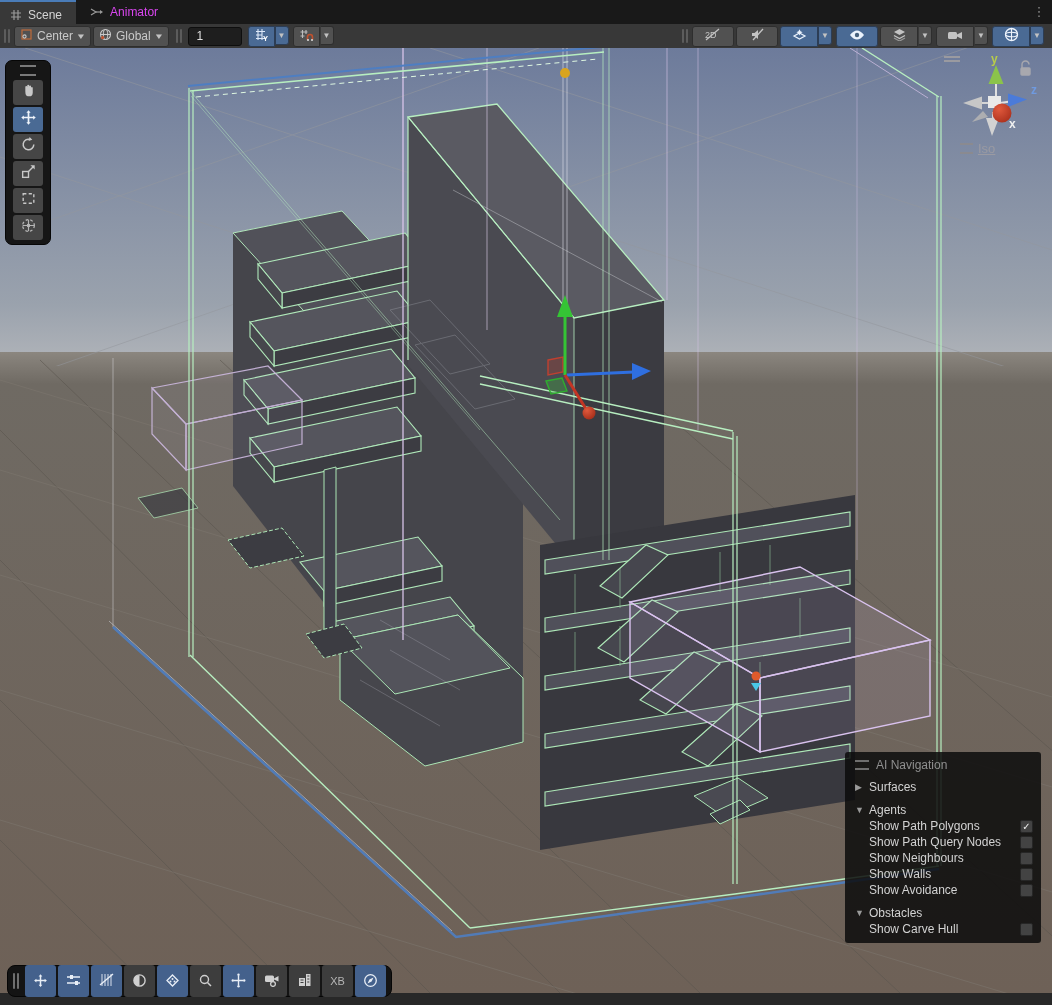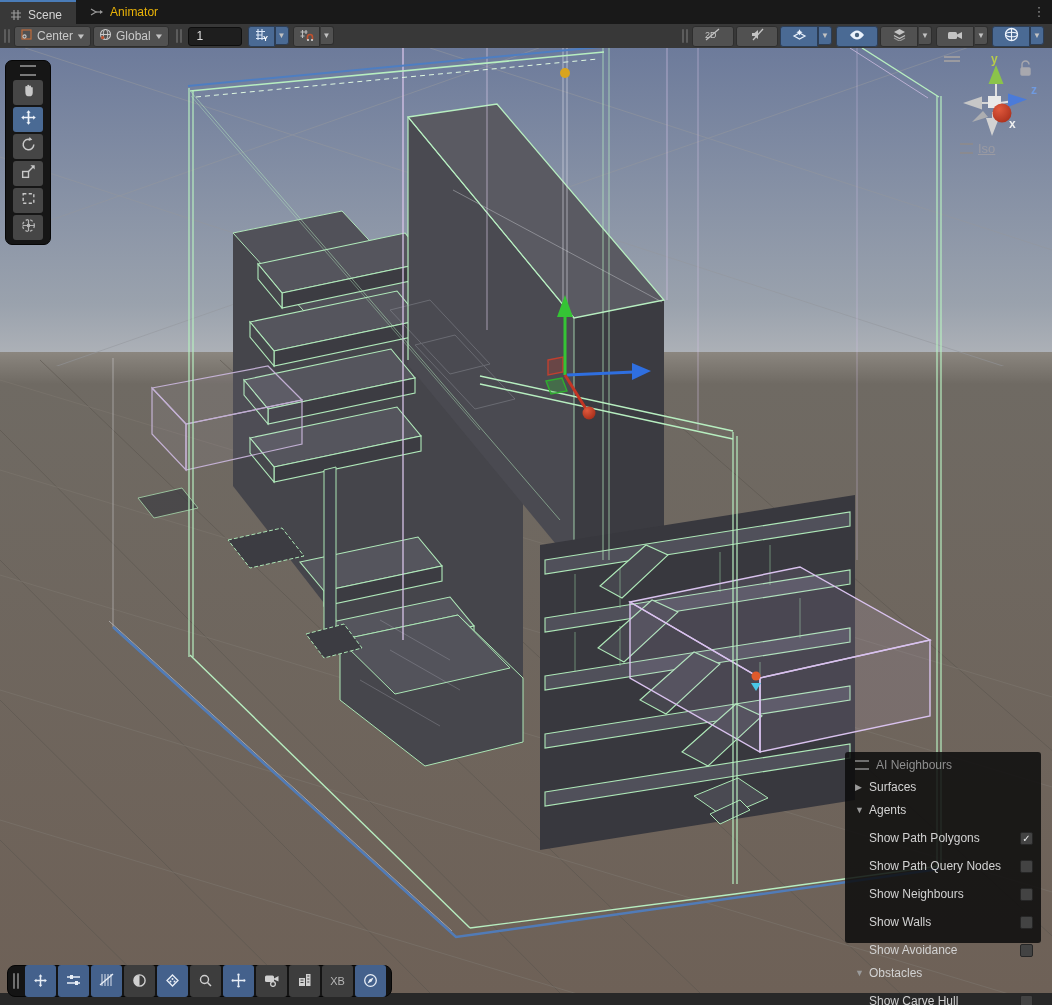--- a/index.html
+++ b/index.html
@@ -3,21 +3,21 @@
 <meta charset="utf-8">
 <style>
   html,body{margin:0;padding:0;background:#111;}
   body{width:1052px;height:1005px;position:relative;overflow:hidden;
        font-family:"Liberation Sans","DejaVu Sans",sans-serif;
        -webkit-font-smoothing:antialiased;color:#ccc;}
   .stage{position:absolute;inset:0;background:#282828;}
 
   
   .tabbar{position:absolute;left:0;top:0;width:1052px;height:24px;background:#191919;display:flex;align-items:stretch;}
-  .tab{display:flex;align-items:center;gap:6px;padding:0 14px 0 10px;font-size:12px;color:#eab308;}
+  .tab{display:flex;align-items:center;gap:6px;padding:0 14px 0 10px;font-size:12px;color:#d946ef;}
   .tab.active{background:#383838;border-top:2px solid #4a7cb8;padding-top:4px;color:#d4d4d4;}
   .tab .ticon{display:flex;align-items:center;}
   .kebab{position:absolute;right:6px;top:3px;width:14px;height:18px;color:#8a8a8a;font-size:13px;line-height:18px;text-align:center;letter-spacing:0;}
 
   
   .toolbar{position:absolute;left:0;top:24px;width:1052px;height:24px;background:#383838;border-bottom:1px solid #232323;display:flex;align-items:center;justify-content:flex-end;}
   .handle{width:8px;height:14px;margin:0 3px;display:flex;gap:2px;justify-content:center;}
   .handle i{width:2px;height:100%;background:#5c5c5c;border-radius:1px;}
   .tbtn{height:19px;background:#515151;border:1px solid #2e2e2e;border-radius:3px;display:flex;align-items:center;gap:4px;padding:0 5px;font-size:12px;color:#c9c9c9;margin-right:2px;}
   .tbtn.blue{background:#4a6a94;border-color:#2c3d55;}
@@ -47,21 +47,21 @@
   .bbtn.active{background:#44618c;}
 
   
   .navovl{position:absolute;left:845px;top:752px;width:196px;height:191px;background:rgba(12,12,12,.85);border-radius:3px;font-size:12px;color:#d2d2d2;box-sizing:border-box;padding:6px 8px 6px 10px;}
   .navovl .ttl{display:flex;align-items:center;gap:7px;color:#8f8f8f;margin-bottom:6px;}
   .navovl .ttl .grip{width:14px;height:6px;border-top:2px solid #6f6f6f;border-bottom:2px solid #6f6f6f;}
   .navrow{display:flex;align-items:center;height:16px;margin-bottom:0;}
   .navrow .tri{width:14px;font-size:9px;color:#9a9a9a;}
   .navrow.section{margin-top:7px;}
   .navrow .lbl{flex:1;}
-  .navrow.item{padding-left:14px;margin-top:12px;}
+  .navrow.item{padding-left:14px;}
   .chk{width:13px;height:13px;border-radius:2px;background:#434343;border:1px solid #262626;box-sizing:border-box;display:flex;align-items:center;justify-content:center;font-size:10px;color:transparent;font-weight:bold;}
   .chk.on{color:#ececec;}
 
   
   .ogizmo{position:absolute;left:938px;top:52px;width:112px;height:112px;}
   .iso{position:absolute;left:22px;top:89px;display:flex;align-items:center;gap:5px;color:#9a9aa2;font-size:13px;text-decoration:underline;}
   .iso .grip{width:13px;height:7px;border-top:2px solid #8a8a90;border-bottom:2px solid #8a8a90;}
   svg text{font-family:"Liberation Sans","DejaVu Sans",sans-serif;}
 </style>
 </head>
@@ -513,21 +513,21 @@
     </svg>
     <div class="iso">
       <span class="grip"></span>
       <span>Iso</span>
     </div>
   </div>
 
   <div class="navovl">
     <div class="ttl">
       <span class="grip"></span>
-      <span>AI Neighbours</span>
+      <span>AI Navigation</span>
     </div>
     <div class="navrow section">
       <span class="tri">▶</span>
       <span class="lbl">Surfaces</span>
     </div>
     <div class="navrow section">
       <span class="tri">▼</span>
       <span class="lbl">Agents</span>
     </div>
     <div class="navrow item">

